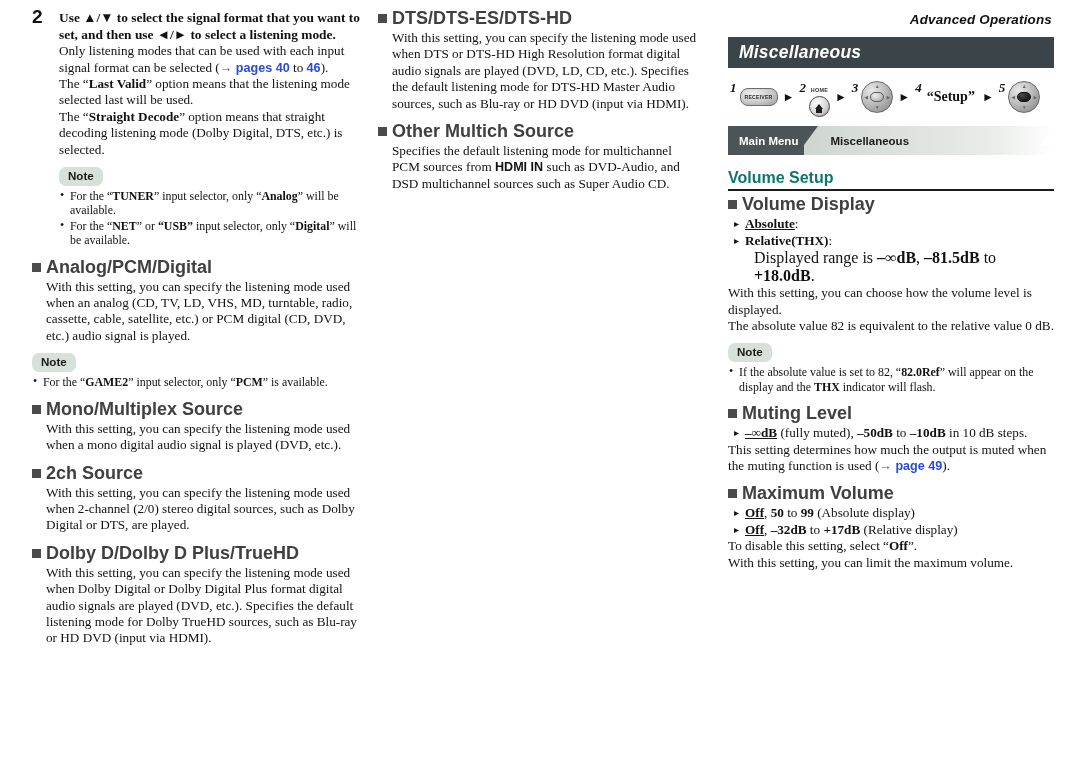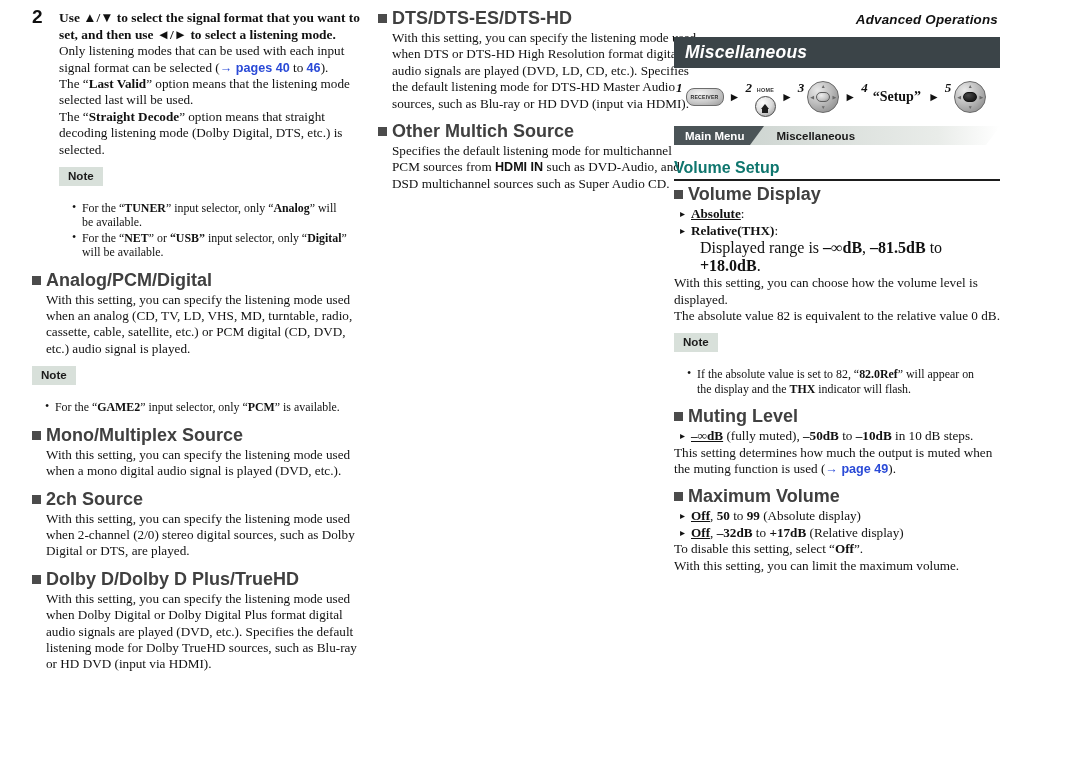--- a/index.html
+++ b/index.html
@@ -22,21 +22,21 @@
   }
 
   
   .col {
     position: absolute;
     top: 10px;
     width: 324px;
   }
   .col1 { left: 32px;  width: 330px; }
   .col2 { left: 378px; width: 322px; }
-  .col3 { left: 674px; width: 326px; top: 8px; }
+  .col3 { left: 728px; width: 326px; top: 8px; }
 
   
   p, li, div.txt {
     font-family: "Liberation Serif", serif;
     font-size: 13.2px;
     line-height: 16.4px;
     margin: 0;
   }
   .body-p {
     margin: 0 0 0 0;
@@ -91,23 +91,24 @@
   .note-label {
     display: inline-block;
     background: #d8e0da;
     font-family: "Liberation Sans", sans-serif;
     font-weight: bold;
     font-size: 11.6px;
     line-height: 12px;
     padding: 3px 9px 4px 9px;
     color: #1a1a1a;
     margin: 9px 0 3px 0;
+    border-radius: 7px;
   }
   .note-list {
-    margin: 12px;
+    margin: 0;
     padding: 0 0 0 0;
     list-style: none;
     font-size: 11.9px;
     line-height: 14.4px;
   }
   .note-list li {
     position: relative;
     padding-left: 11px;
     font-size: 11.9px;
     line-height: 14.4px;
@@ -249,21 +250,21 @@
   .setup-word {
     font-family: "Liberation Serif", serif;
     font-weight: bold;
     font-size: 14px;
     margin: 0 2px;
   }
 
   
   .crumb {
     position: relative;
-    height: 19px;
+    height: 29px;
     margin: 9px 0 0 0;
     display: flex;
     align-items: stretch;
   }
   .crumb-a {
     background: #4b5457;
     color: #ffffff;
     font-family: "Liberation Sans", sans-serif;
     font-weight: bold;
     font-size: 11.5px;

